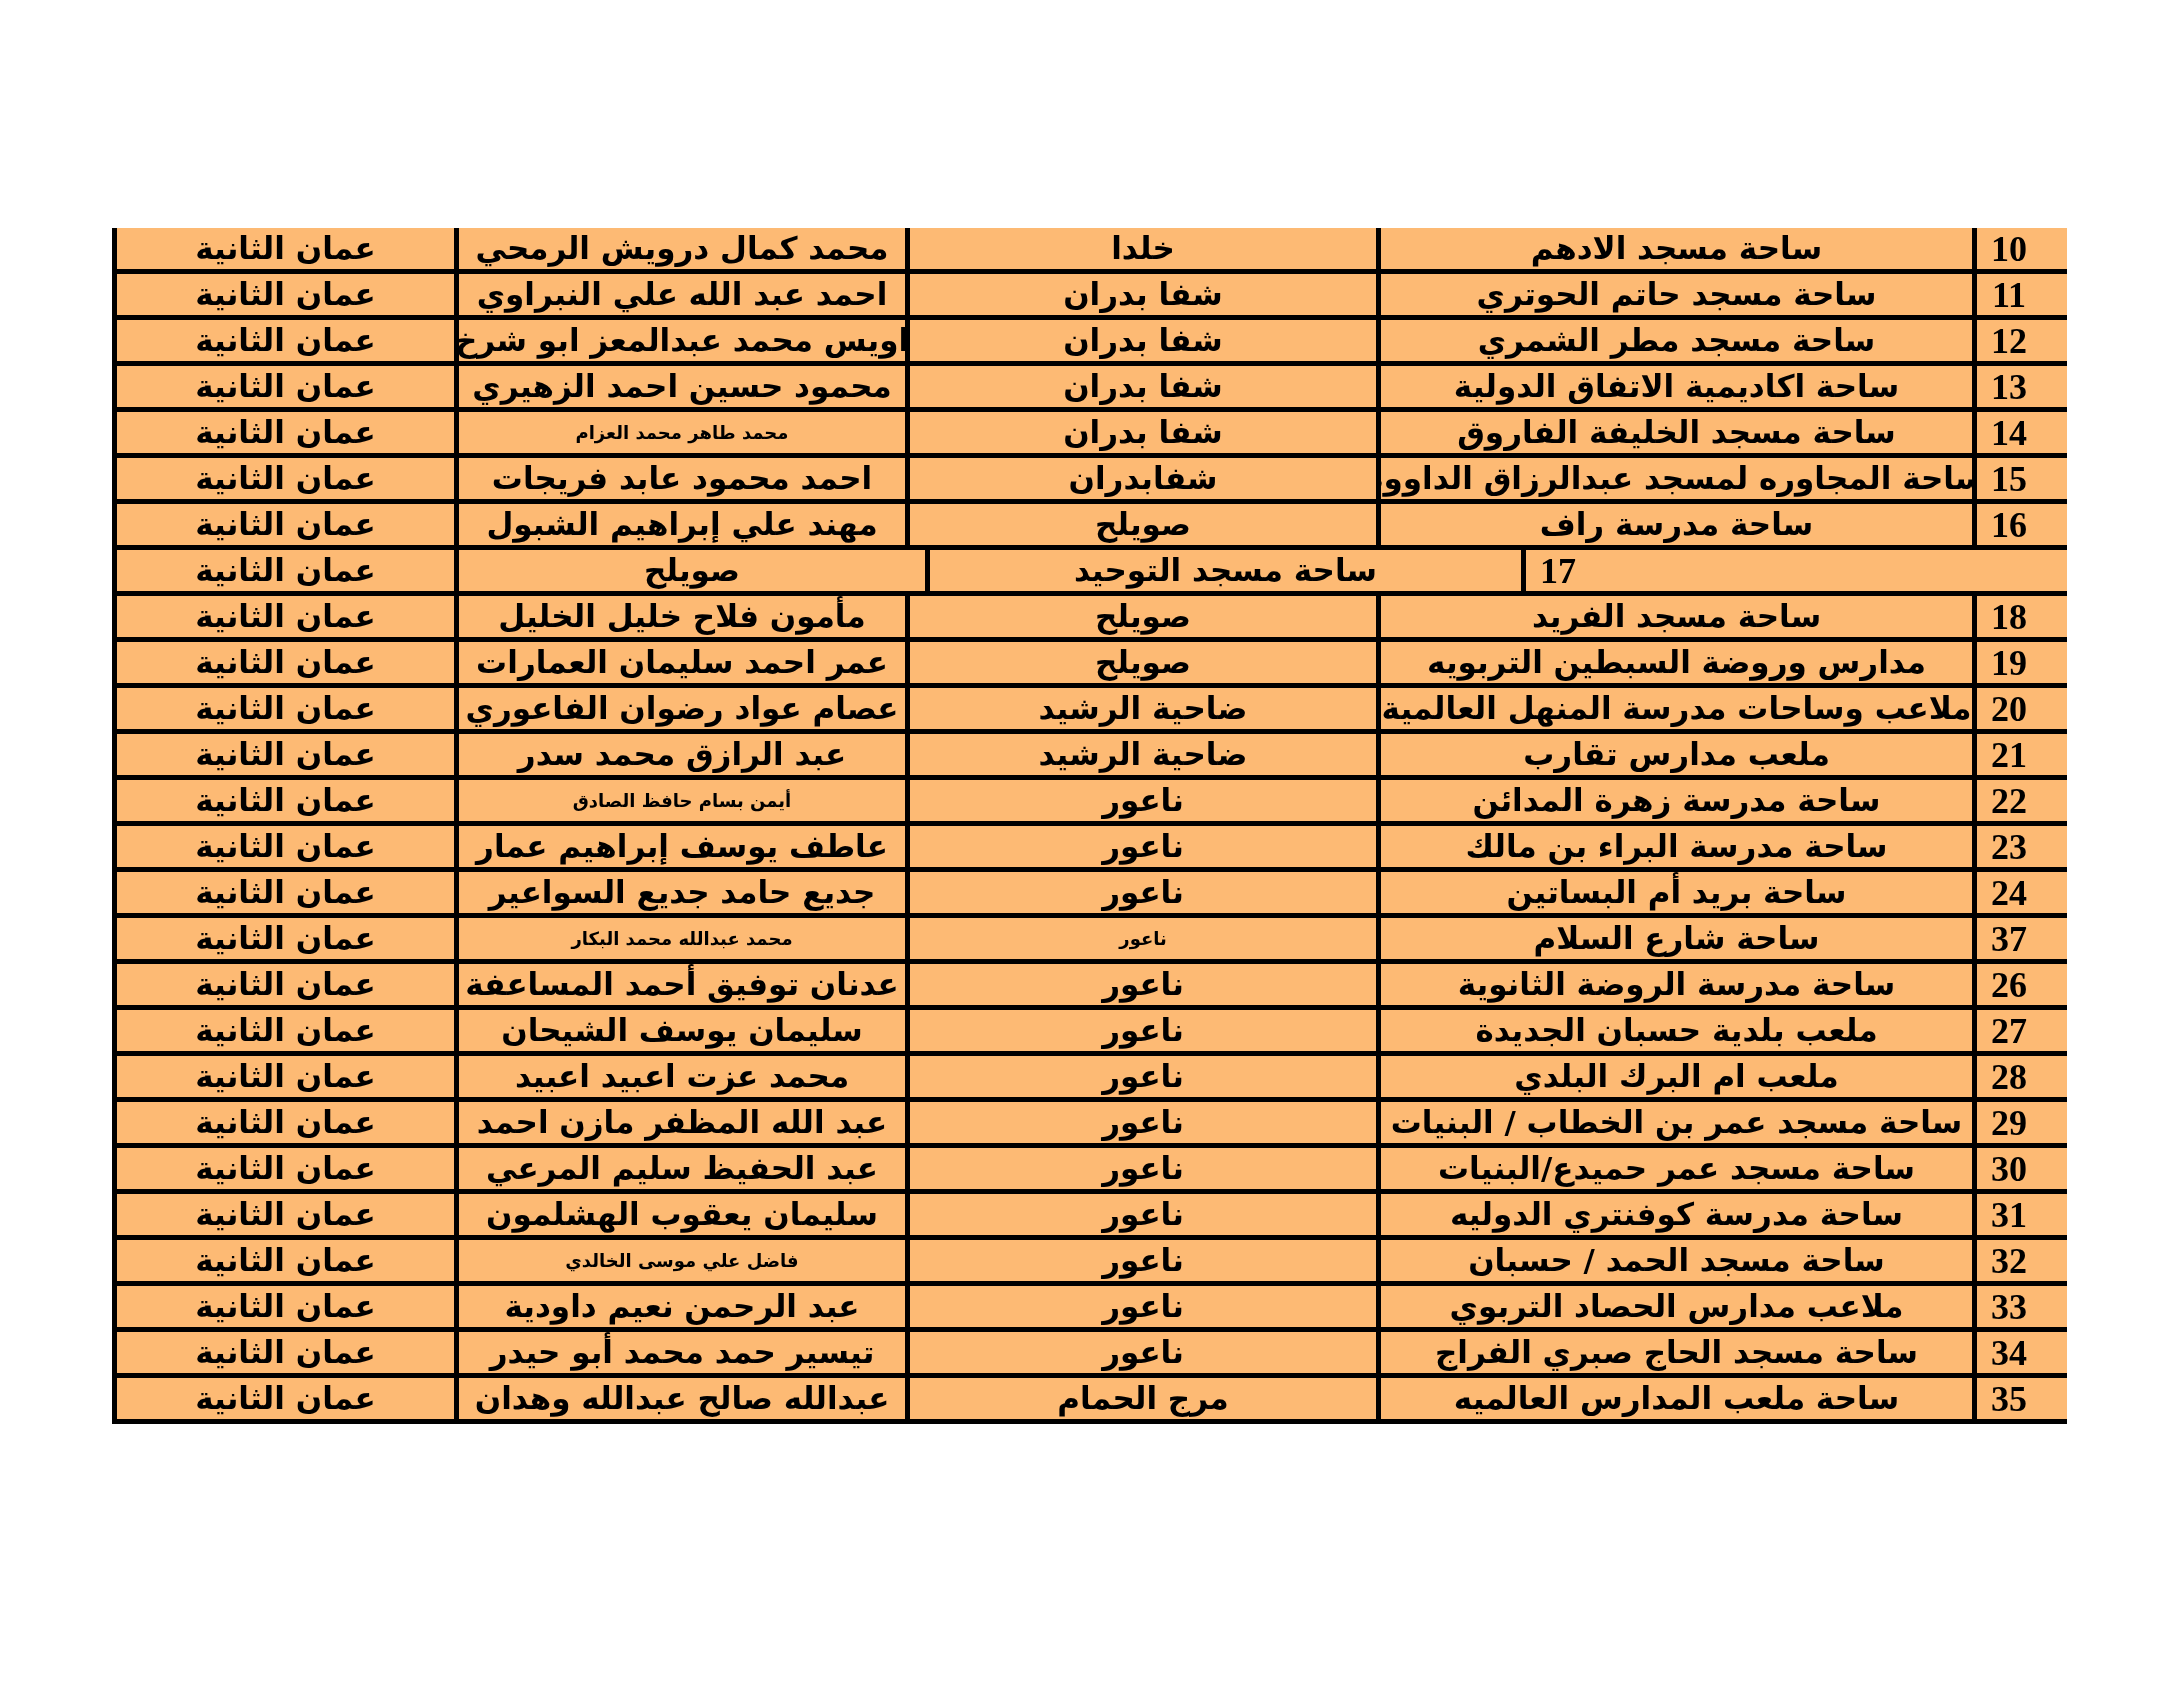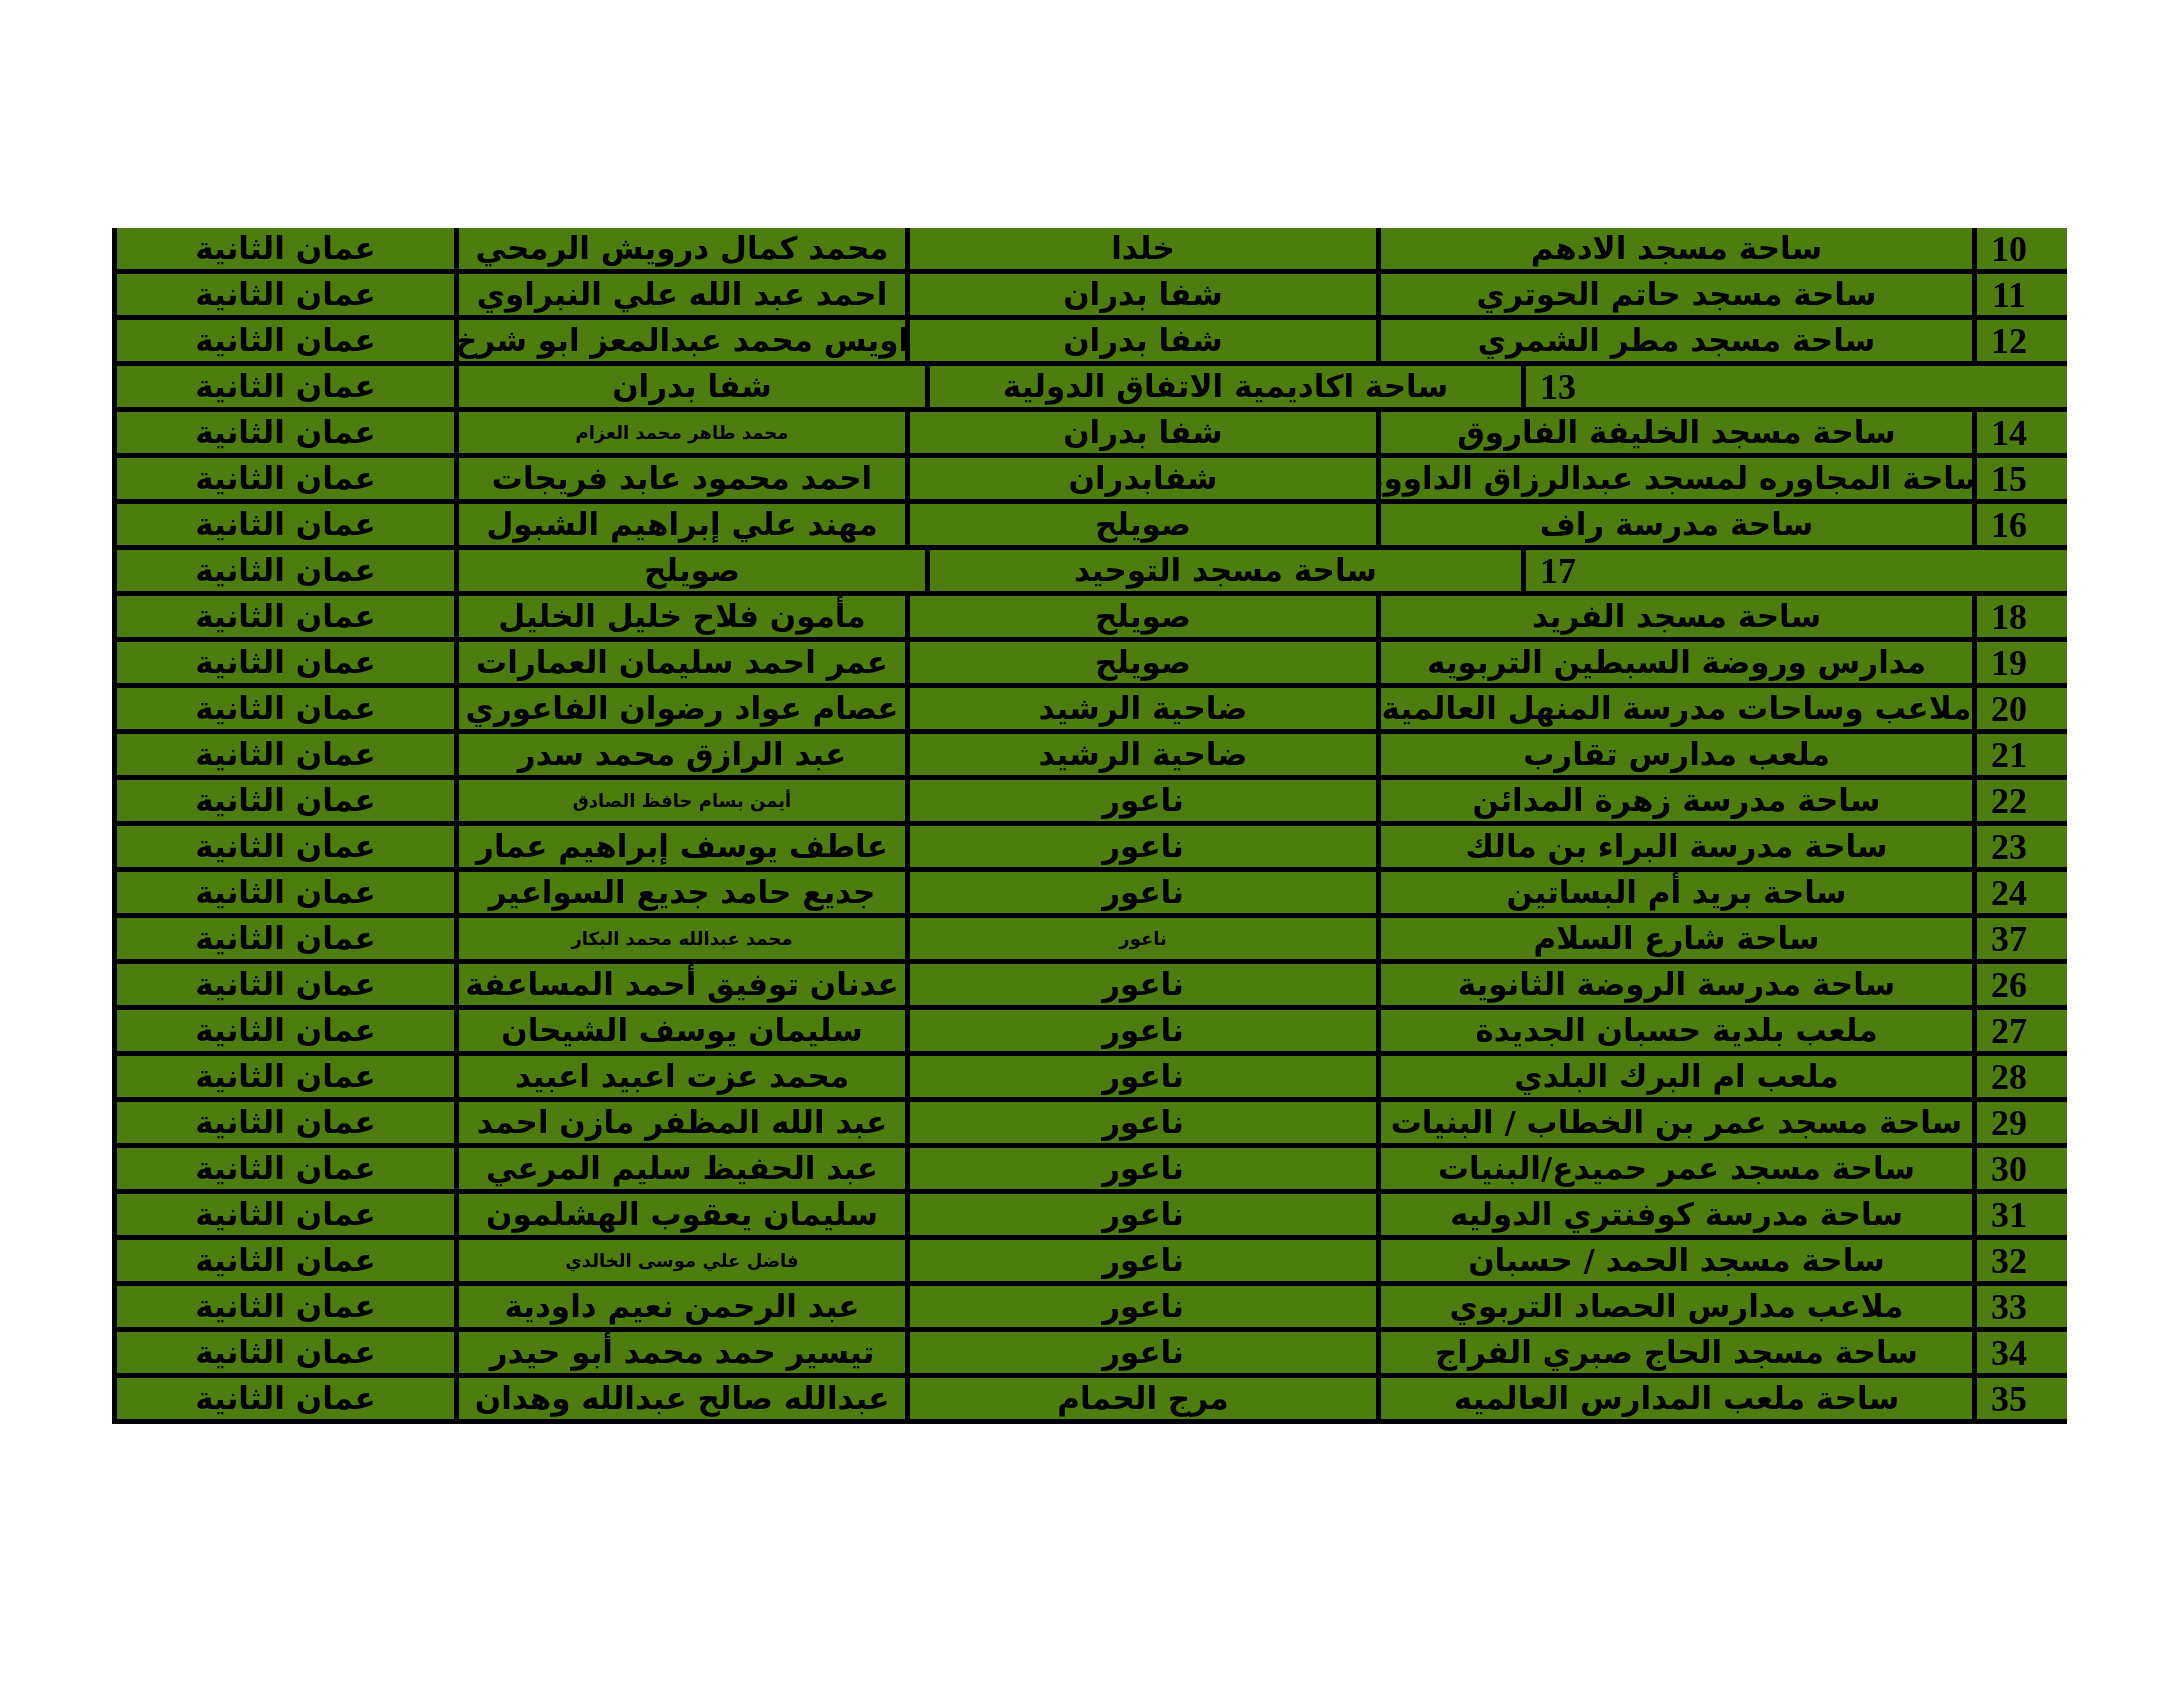--- a/index.html
+++ b/index.html
@@ -14,21 +14,21 @@
   .doc-table{
     position:absolute;
     left:112px;top:228px;
     width:1955px;
   }
   .row{
     display:flex;
     height:46px;
     box-sizing:border-box;
     border-bottom:5px solid #000000;
-    background:#4d7c0f;
+    background:#fdba74;
   }
   .cell{
     box-sizing:border-box;
     border-left:5px solid #000000;
     display:flex;
     align-items:center;
     justify-content:center;
     overflow:hidden;
     height:100%;
   }
@@ -108,20 +108,23 @@
           <span class="ar">ساحة مسجد مطر الشمري</span>
         </div>
         <div class="cell c-num">
           <span class="">12</span>
         </div>
       </div>
       <div class="row">
         <div class="cell c-region">
           <span class="ar">عمان الثانية</span>
         </div>
+        <div class="cell c-name">
+          <span class="ar">محمود حسين احمد الزهيري</span>
+        </div>
         <div class="cell c-district">
           <span class="ar">شفا بدران</span>
         </div>
         <div class="cell c-location">
           <span class="ar">ساحة اكاديمية الاتفاق الدولية</span>
         </div>
         <div class="cell c-num">
           <span class="">13</span>
         </div>
       </div>

